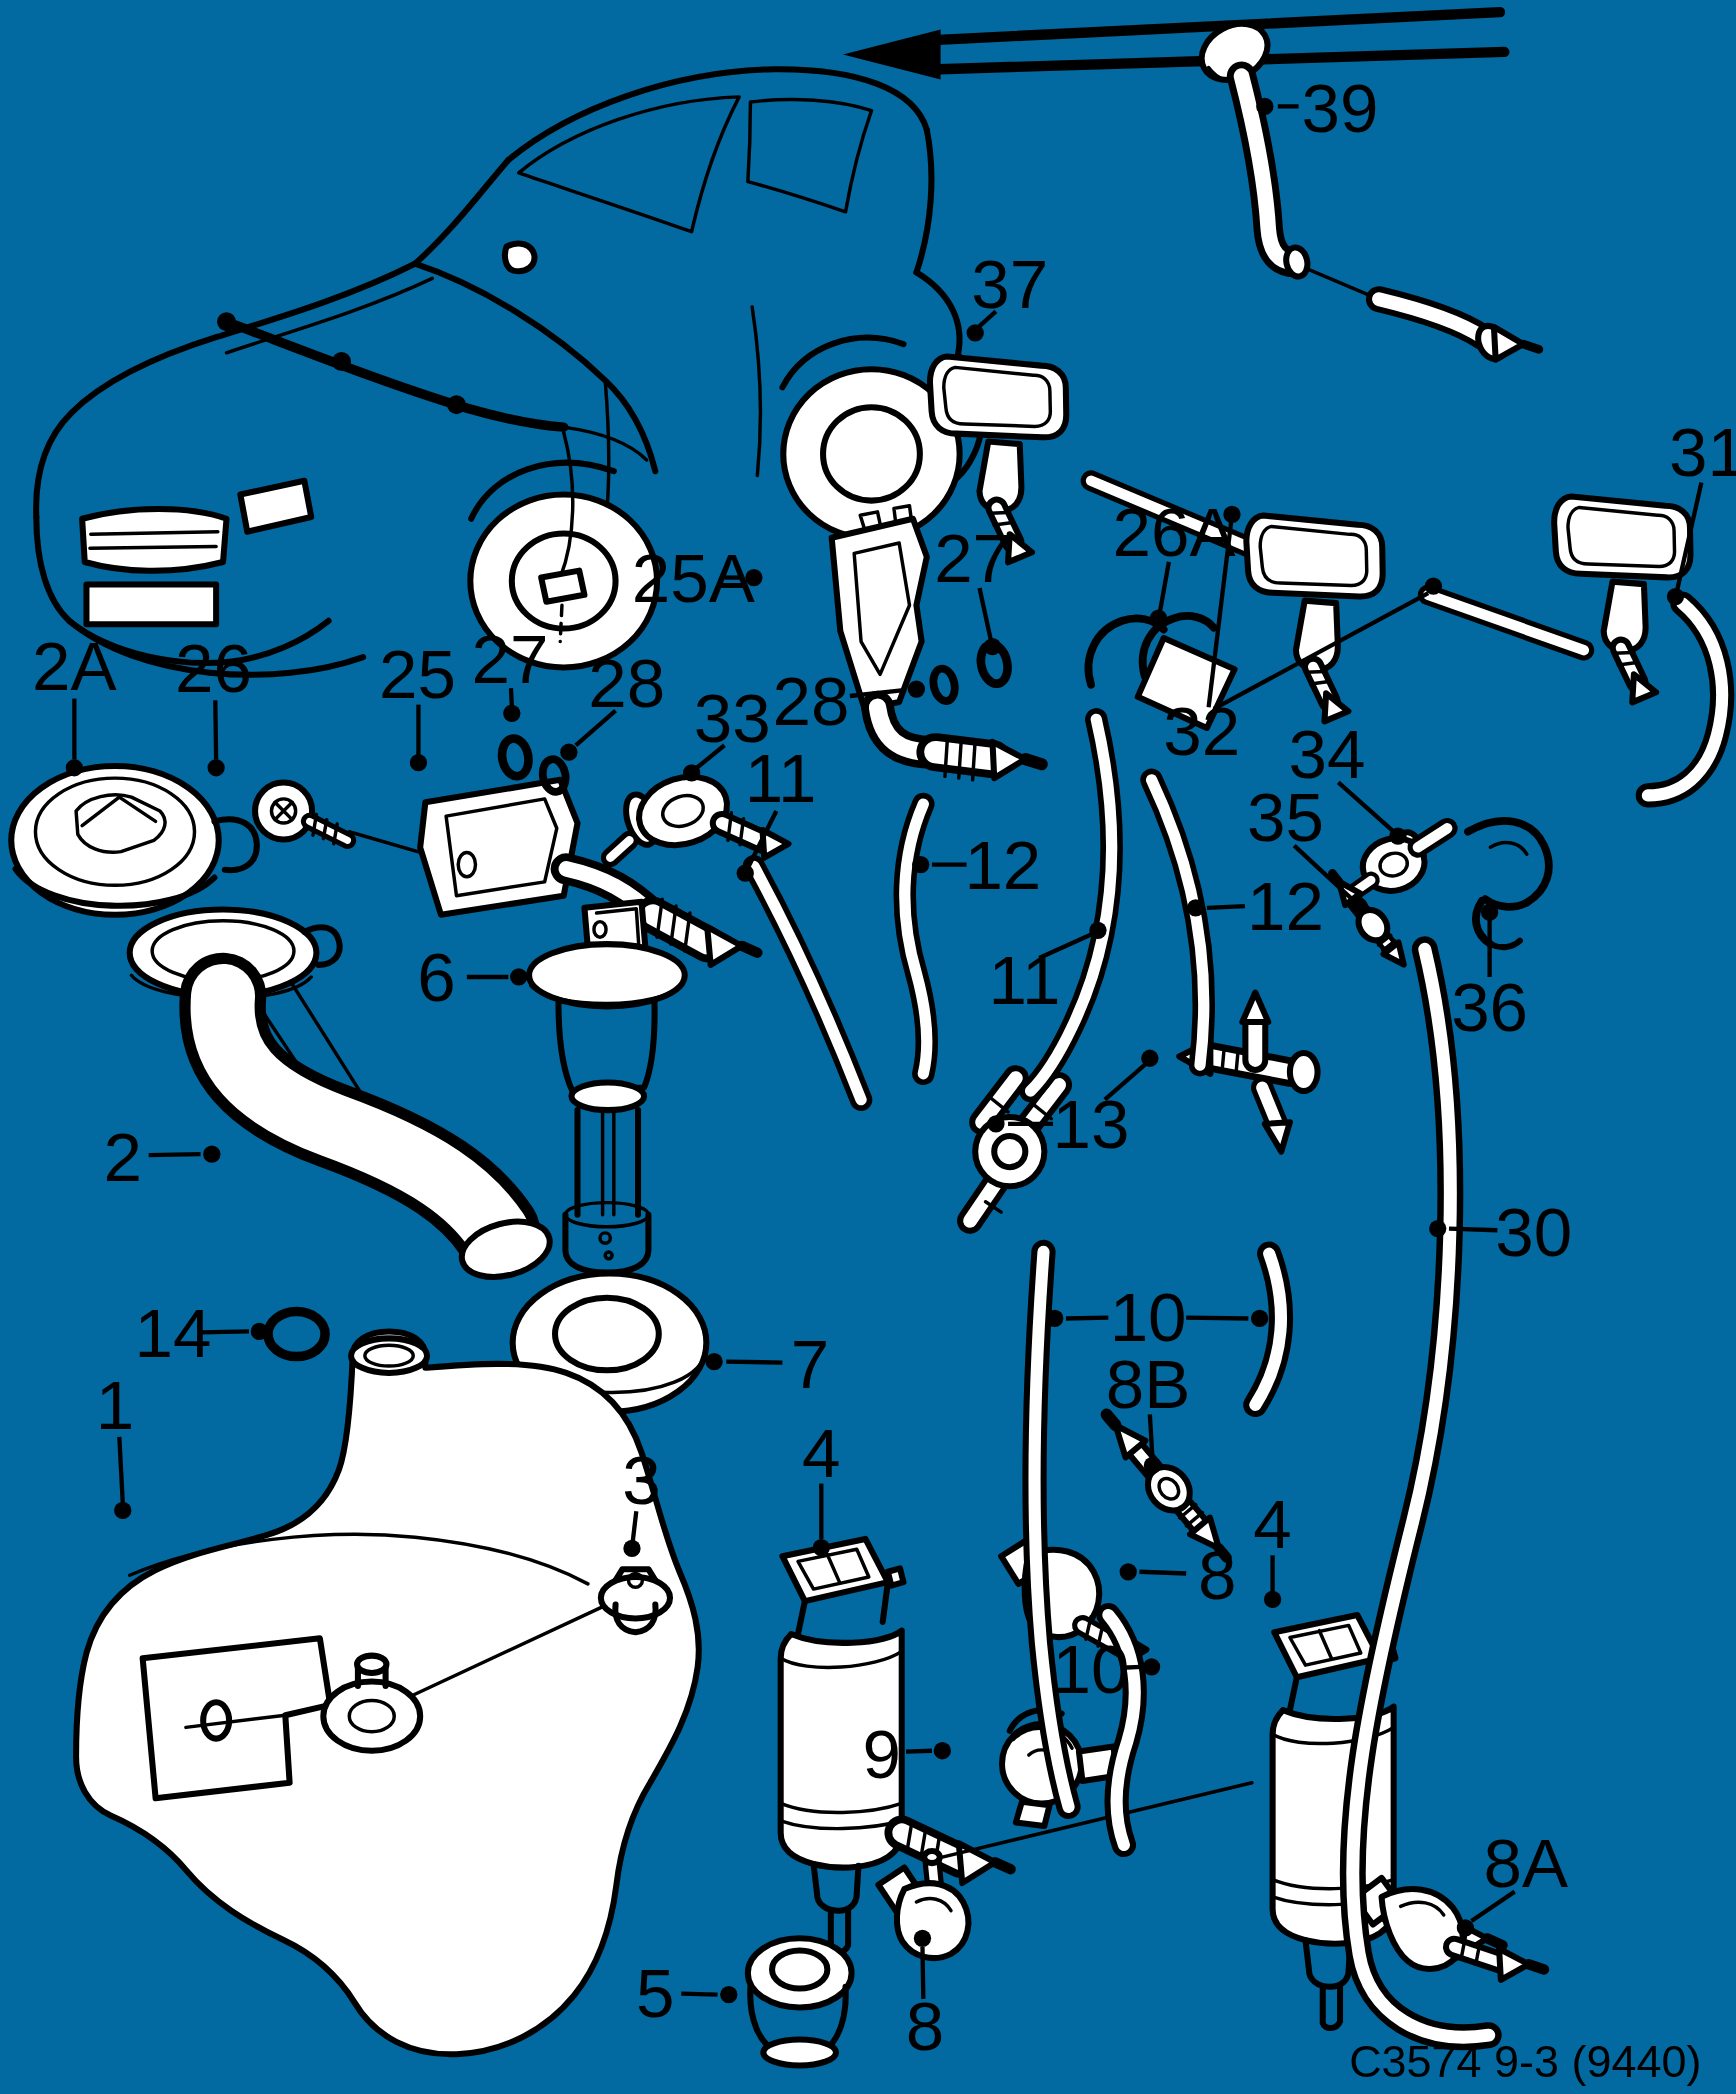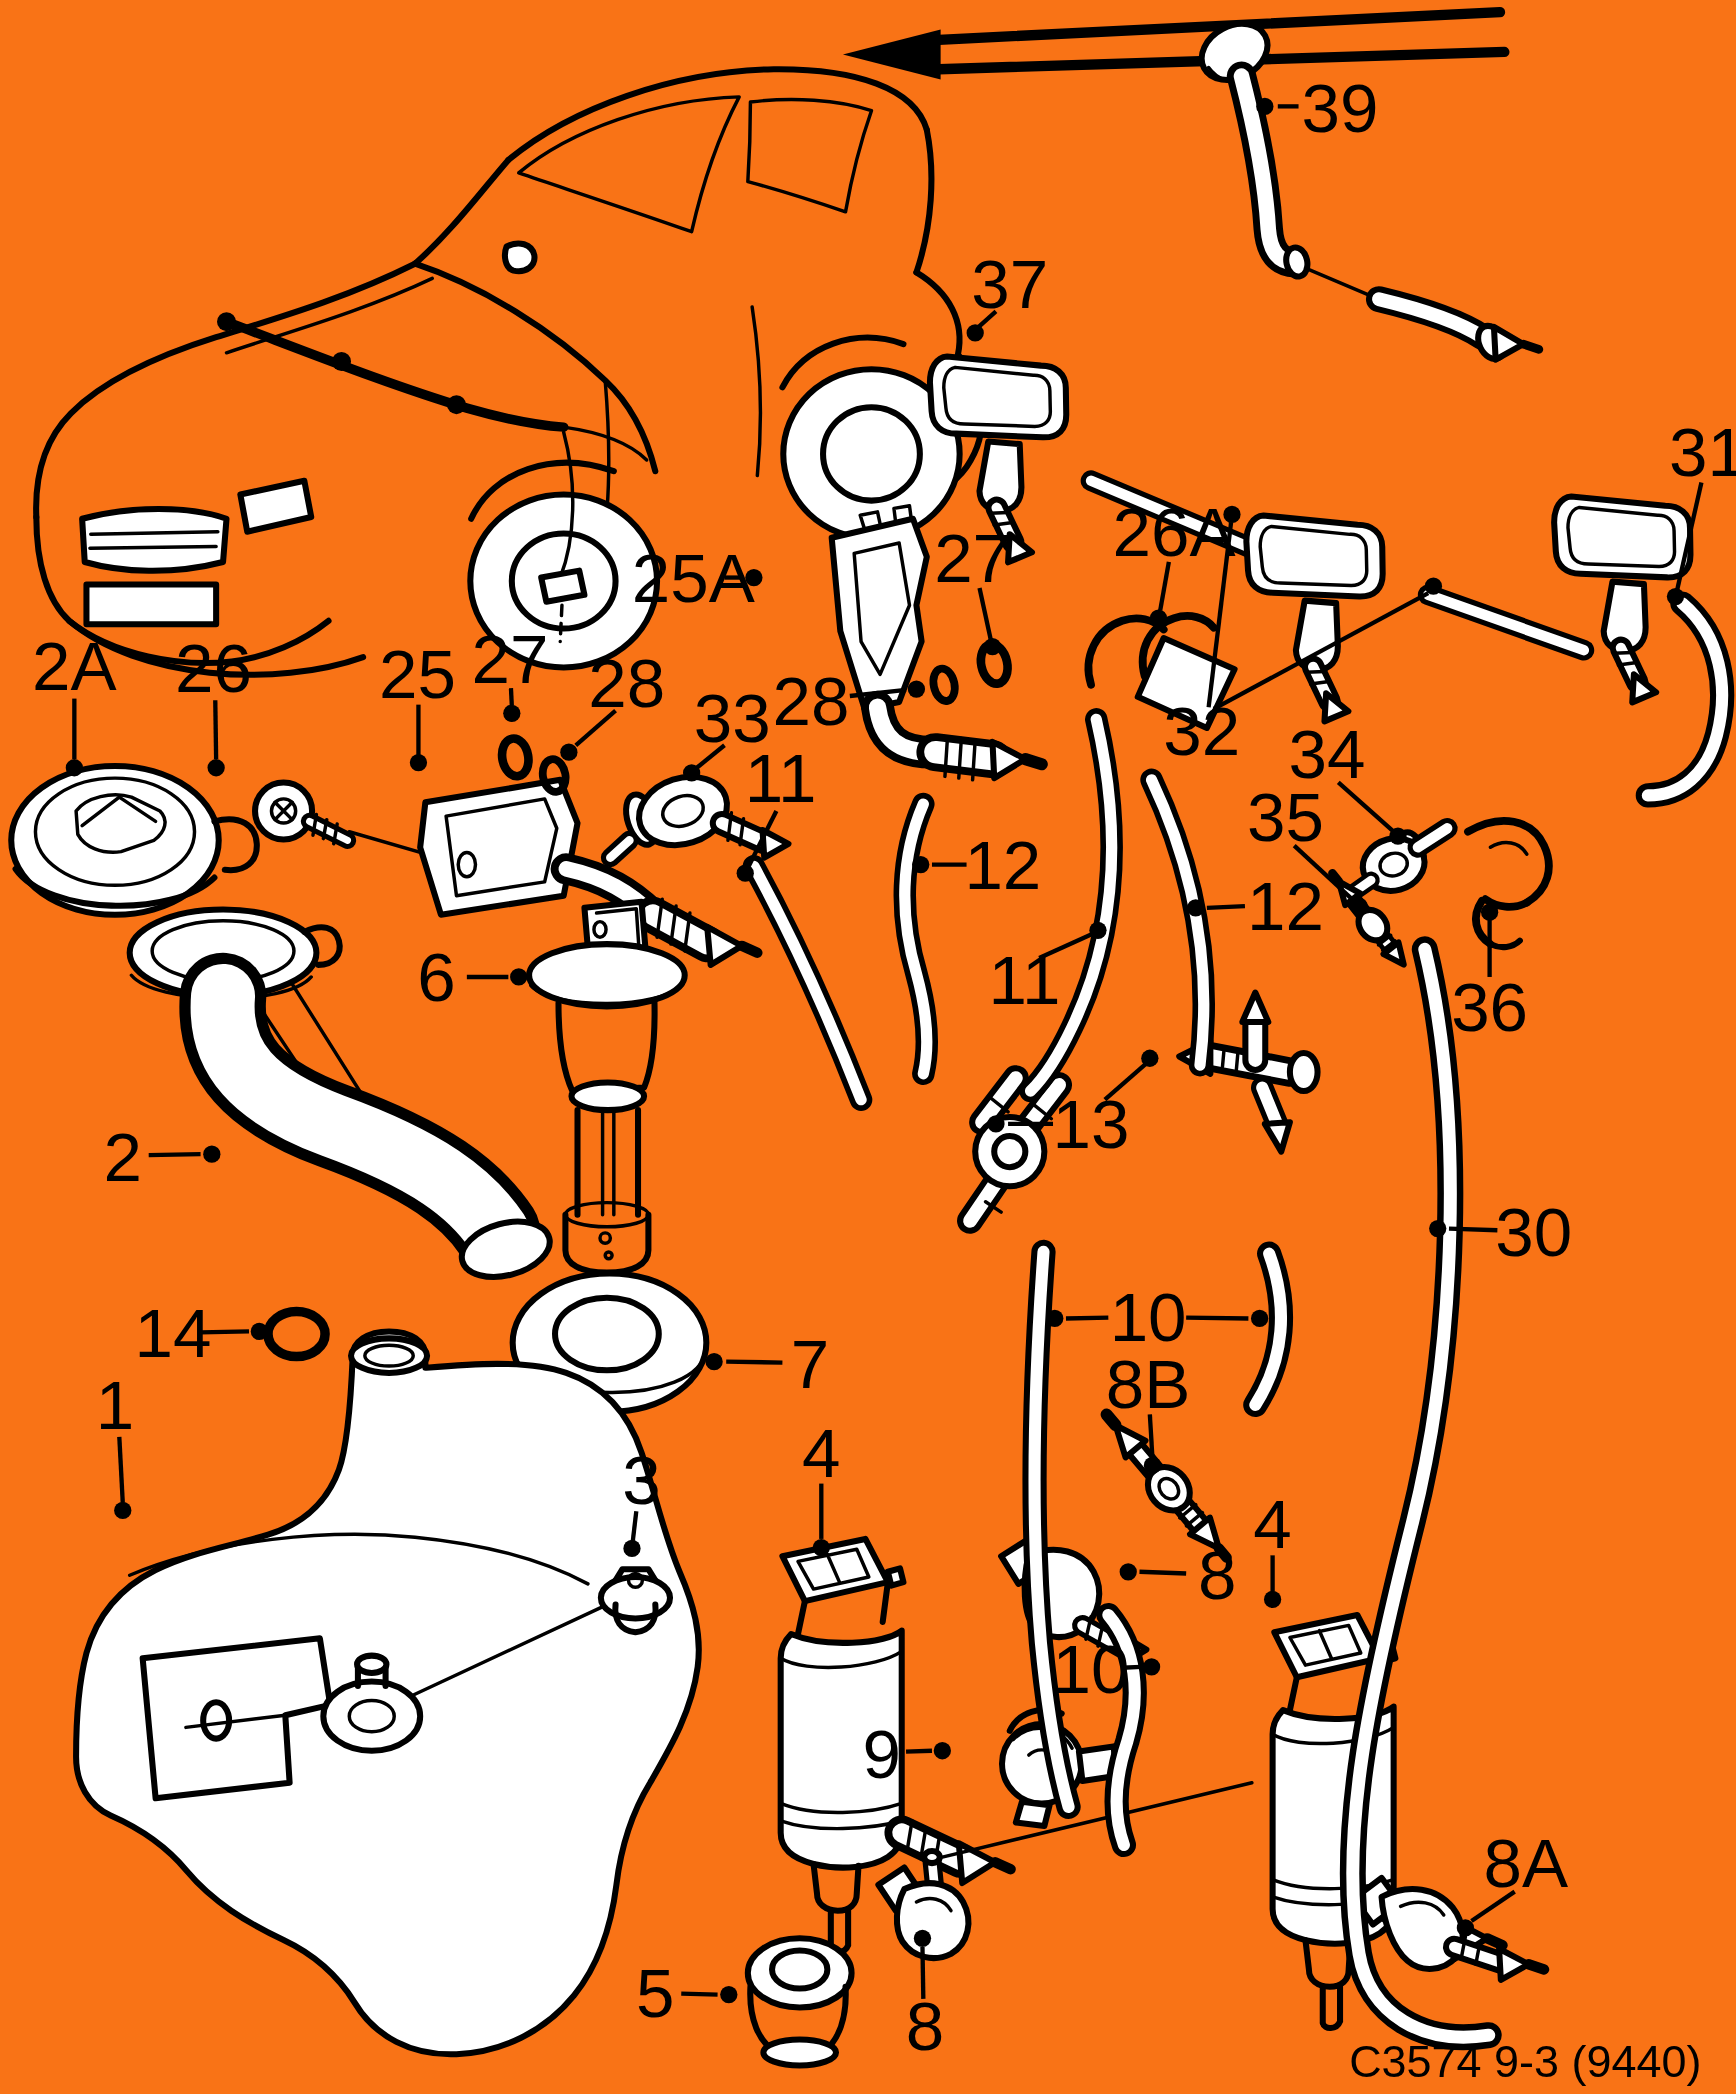--- a/index.html
+++ b/index.html
@@ -1,16 +1,16 @@
 <!DOCTYPE html>
 <html style="font-size:14px"><head>
 <meta charset="utf-8">
 <style>
   html,body{margin:0;padding:0;background:#fff;}
-  #stage{width:1736px;height:2094px;background:#f97316;position:relative;}
+  #stage{width:1736px;height:2094px;background:#0369a1;position:relative;}
   svg{display:block;}
   .k  {fill:none;stroke:#000;stroke-width:7;stroke-linecap:round;stroke-linejoin:round;}
   .k9 {fill:none;stroke:#000;stroke-width:9;stroke-linecap:round;stroke-linejoin:round;}
   .k4 {fill:none;stroke:#000;stroke-width:4;stroke-linecap:round;stroke-linejoin:round;}
   .w  {fill:#fff;stroke:#000;stroke-width:7;stroke-linejoin:round;}
   .to {fill:none;stroke:#000;stroke-linecap:round;}
   .ti {fill:none;stroke:#fff;stroke-linecap:round;}
   .blk{fill:#000;stroke:none;}
   .leader{stroke:#000;stroke-width:5;}
   .callout-text{font:80px "Liberation Sans", sans-serif;fill:#000;text-anchor:middle;}

